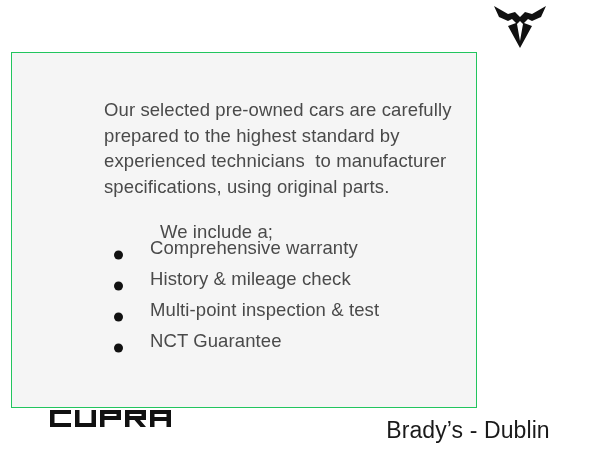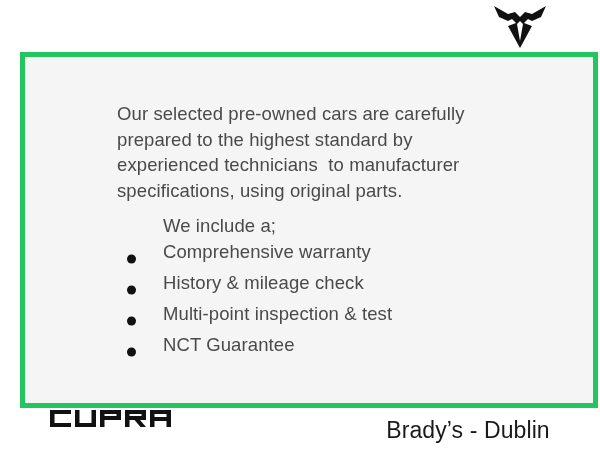--- a/index.html
+++ b/index.html
@@ -21,26 +21,26 @@
     left: 493px;
     top: 4px;
     width: 54px;
     height: 45px;
   }
   #brand-logo svg { display: block; width: 100%; height: 100%; }
 
   
   #info-panel {
     position: absolute;
-    left: 20px;
+    left: 11px;
     top: 52px;
-    width: 578px;
+    width: 466px;
     height: 356px;
     background: #f5f5f5;
-    border: 5px solid #22c55e;
+    border: 1px solid #22c55e;
     box-sizing: border-box;
   }
 
   
   #intro-paragraph {
     position: absolute;
     left: 92px;
     top: 44px;
     width: 400px;
     margin: 0;
@@ -50,21 +50,21 @@
     font-weight: 300;
     letter-spacing: 0.1px;
     white-space: pre-wrap;
   }
 
   
   #include-lead {
     position: absolute;
     left: 138px;
     top: 156px;
-    margin: 0;
+    margin: 10px;
     font-size: 18.5px;
     line-height: 25px;
     color: #4a4a4a;
     font-weight: 300;
     letter-spacing: 0.1px;
   }
 
   
   #benefits-list {
     position: absolute;

